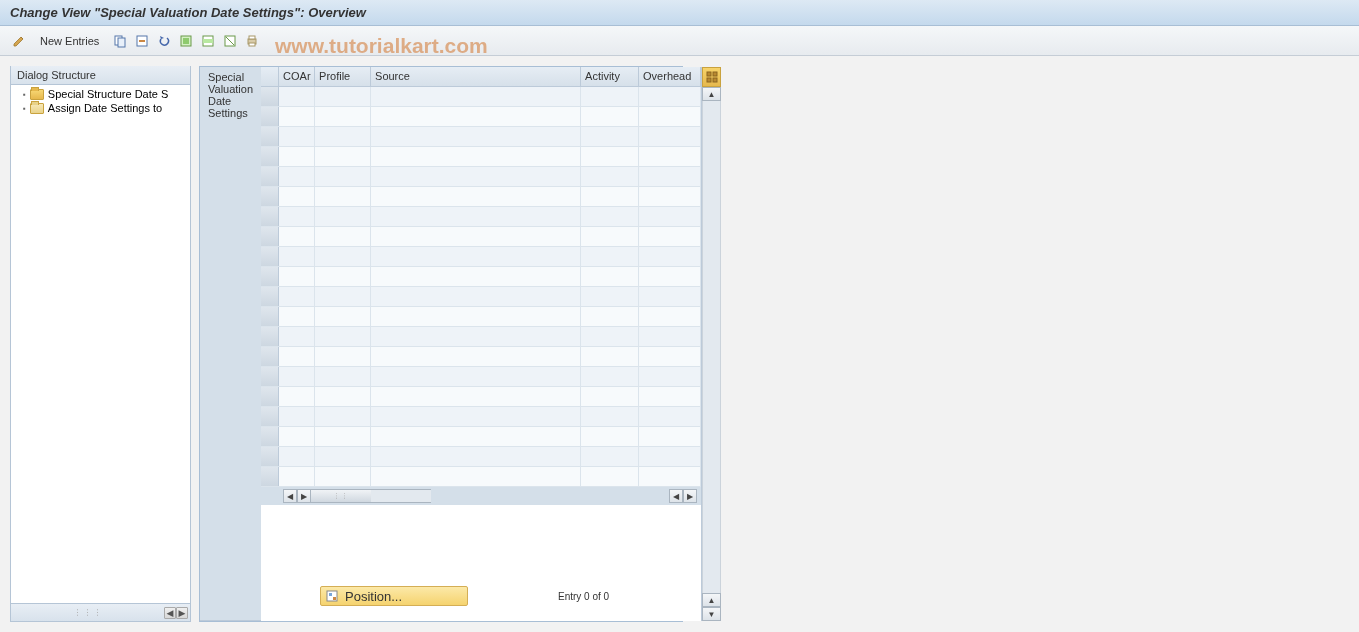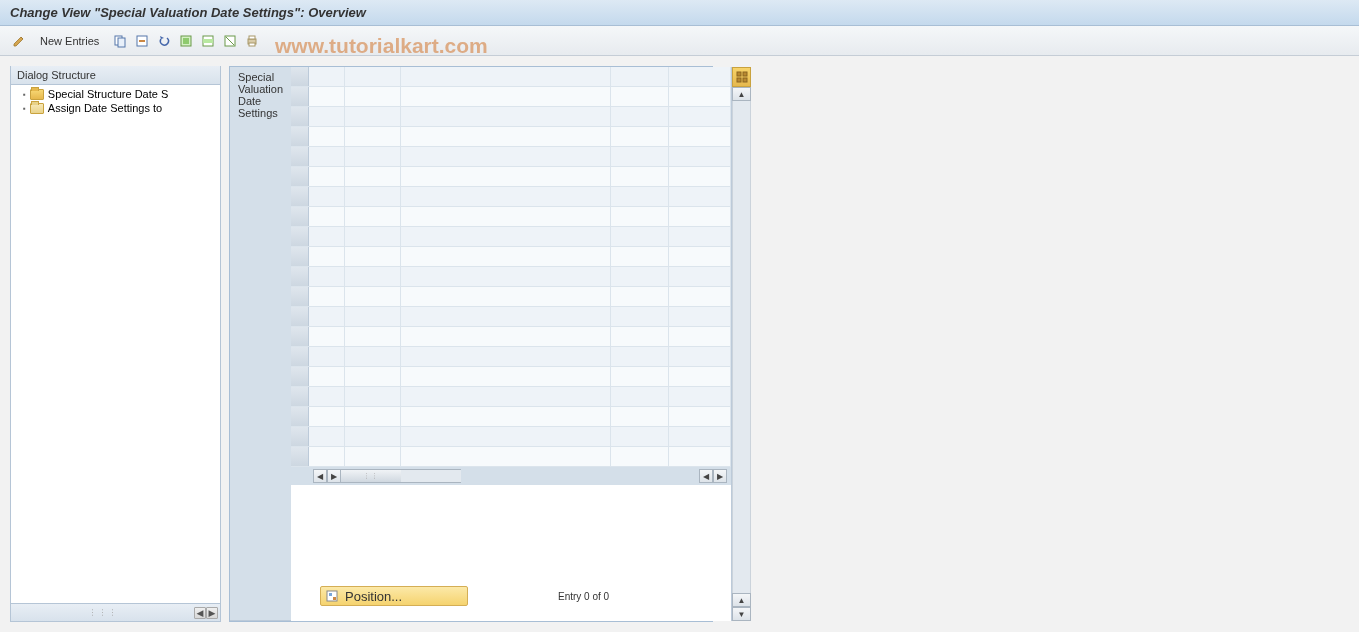--- a/index.html
+++ b/index.html
@@ -65,21 +65,21 @@
     }
     
     
     .main-area {
       display: flex;
       height: calc(100% - 56px);
     }
     
     
     .dialog-structure {
-      width: 211px;
+      width: 181px;
       background: #eef2f6;
       border: 1px solid #b5c5d6;
       border-top: none;
       margin: 10px 0 10px 10px;
       display: flex;
       flex-direction: column;
     }
     .tree-header {
       background: linear-gradient(to bottom, #e8eef5, #d8e2ec);
       border-bottom: 1px solid #b5c5d6;
@@ -370,20 +370,28 @@
       <span class="tree-drag-handle">⋮⋮⋮</span>
       <span class="tree-nav-arrow">◀</span>
       <span class="tree-nav-arrow">▶</span>
     </div>
   </div>
 
   <div class="table-panel">
     <div class="table-title">Special Valuation Date Settings</div>
     <div class="table-wrap">
       <div class="table-grid">
+        <div class="grid-header-row">
+          <div class="grid-header-cell c-sel"></div>
+          <div class="grid-header-cell c-coar">COAr</div>
+          <div class="grid-header-cell c-prof">Profile</div>
+          <div class="grid-header-cell c-src">Source</div>
+          <div class="grid-header-cell c-act">Activity</div>
+          <div class="grid-header-cell c-ovh">Overhead</div>
+        </div>
         <div id="grid-body">
             <div class="grid-body-row">
               <div class="grid-sel-cell"></div>
               <div class="grid-body-cell c-coar"></div>
               <div class="grid-body-cell c-prof"></div>
               <div class="grid-body-cell c-src"></div>
               <div class="grid-body-cell c-act"></div>
               <div class="grid-body-cell c-ovh"></div>
             </div>
             <div class="grid-body-row">

